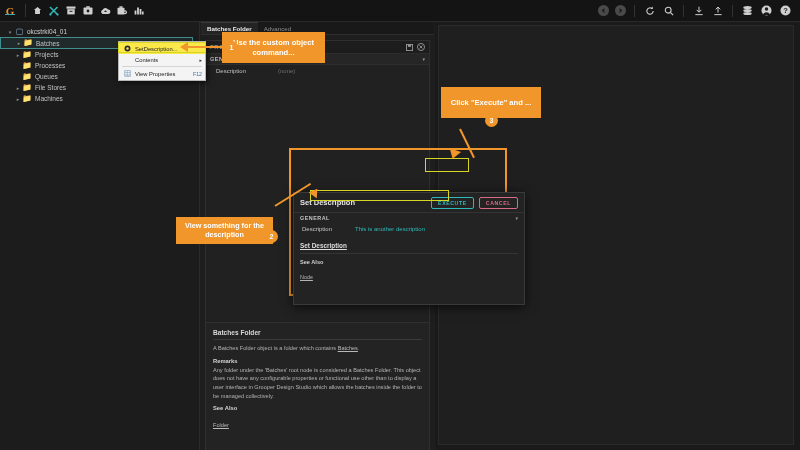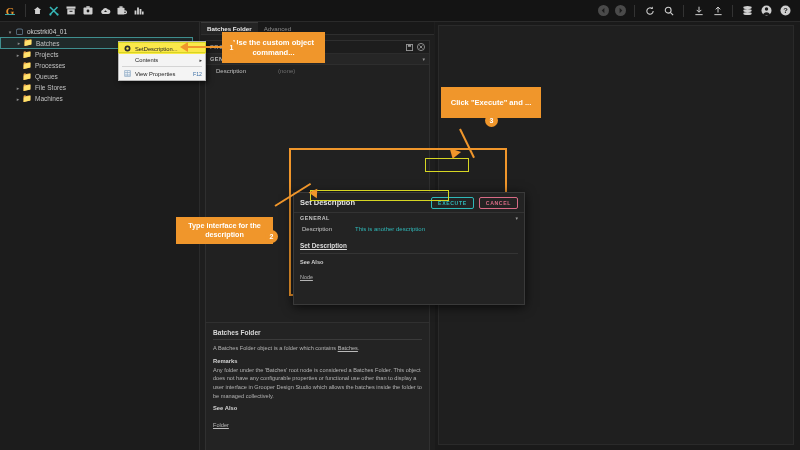--- a/index.html
+++ b/index.html
@@ -435,21 +435,21 @@
     <span>Use the custom object command...</span>
   </div>
   <div class="ann-badge" style="left:225px; top:41px;">
     <span>1</span>
   </div>
 
   <div class="ann-line" style="left:186px; top:46px; width:40px; height:2px;"></div>
   <div class="ann-tri" style="left:180px; top:42px; border-top:5px solid transparent; border-bottom:5px solid transparent; border-right:8px solid #f0962b;"></div>
 
   <div class="ann-box" style="left:176px; top:217px; width:97px; height:27px; font-size:7.2px;">
-    <span>Type interface for the description</span>
+    <span>View something for the description</span>
   </div>
   <div class="ann-badge" style="left:265px; top:230px;">
     <span>2</span>
   </div>
 
   <div class="ann-line" style="left:275px; top:205px; width:42px; height:2px; transform:rotate(-32deg); transform-origin:left center;"></div>
   <div class="ann-tri" style="left:310px; top:188px; border-left:5px solid transparent; border-right:5px solid transparent; border-bottom:8px solid #f0962b; transform:rotate(35deg);"></div>
 
   <div class="ann-box" style="left:441px; top:87px; width:100px; height:31px; font-size:7.6px;">
     <span>Click "Execute" and ...</span>

